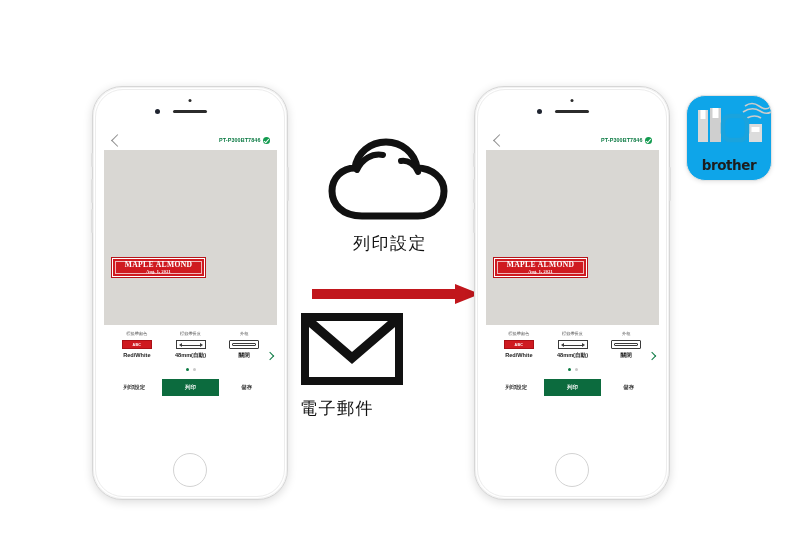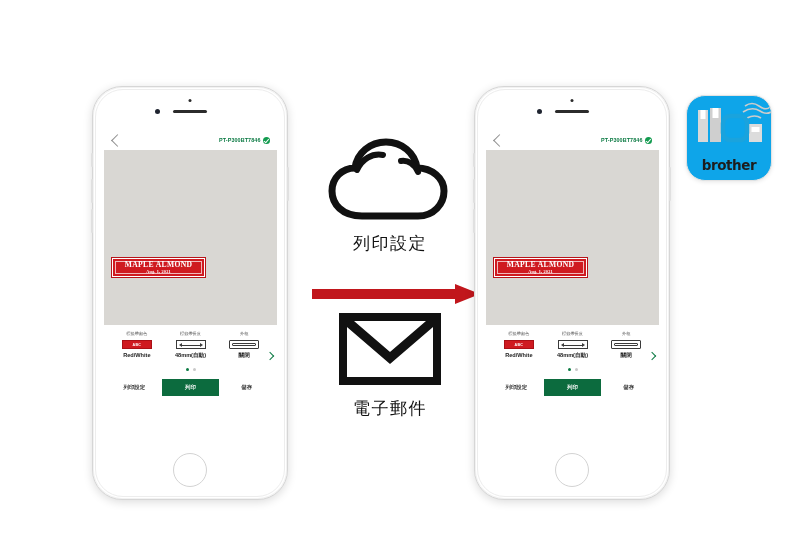--- a/index.html
+++ b/index.html
@@ -161,21 +161,21 @@
   }
 
   
   .mid{position:absolute;left:300px;top:86px;width:180px;height:414px;}
 
   .cloud-wrap{position:absolute;left:0;top:50px;width:180px;text-align:center;}
   .mid-caption{
     font-size:17px;color:#111;letter-spacing:1.5px;margin-top:6px;
     font-family:"DejaVu Sans","Liberation Sans",sans-serif;
   }
-  .mail-wrap{position:absolute;left:0;top:225px;width:180px;text-align:center;}
+  .mail-wrap{position:absolute;left:0;top:225px;width:180px;text-align:left;}
 
   .arrow{
     position:absolute;left:12px;top:198px;width:168px;height:20px;
   }
 
   
   .brother{
     position:absolute;left:686px;top:95px;width:84px;height:84px;
     background:#0ea5e9;border-radius:19px;
     border:1px solid #e3e3e3;

